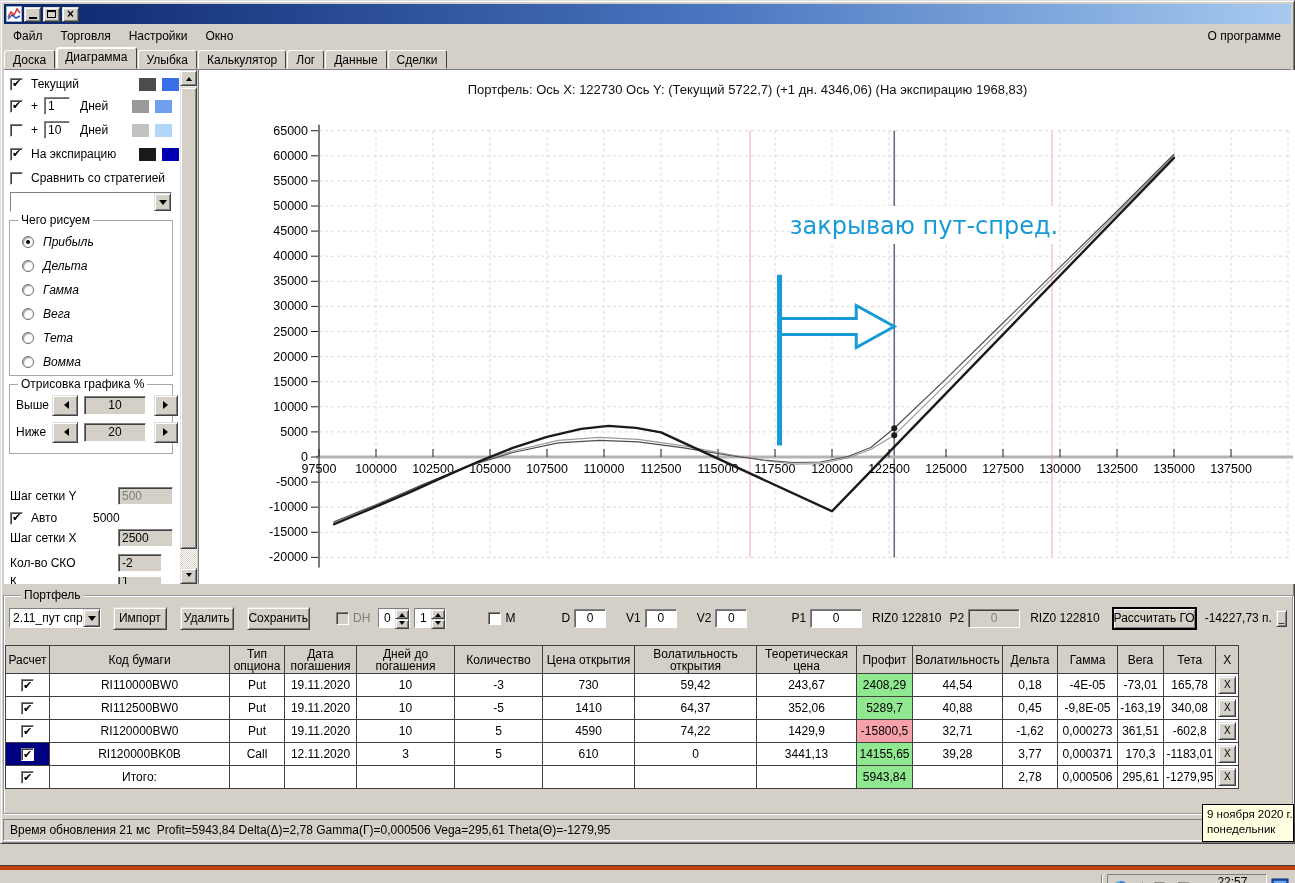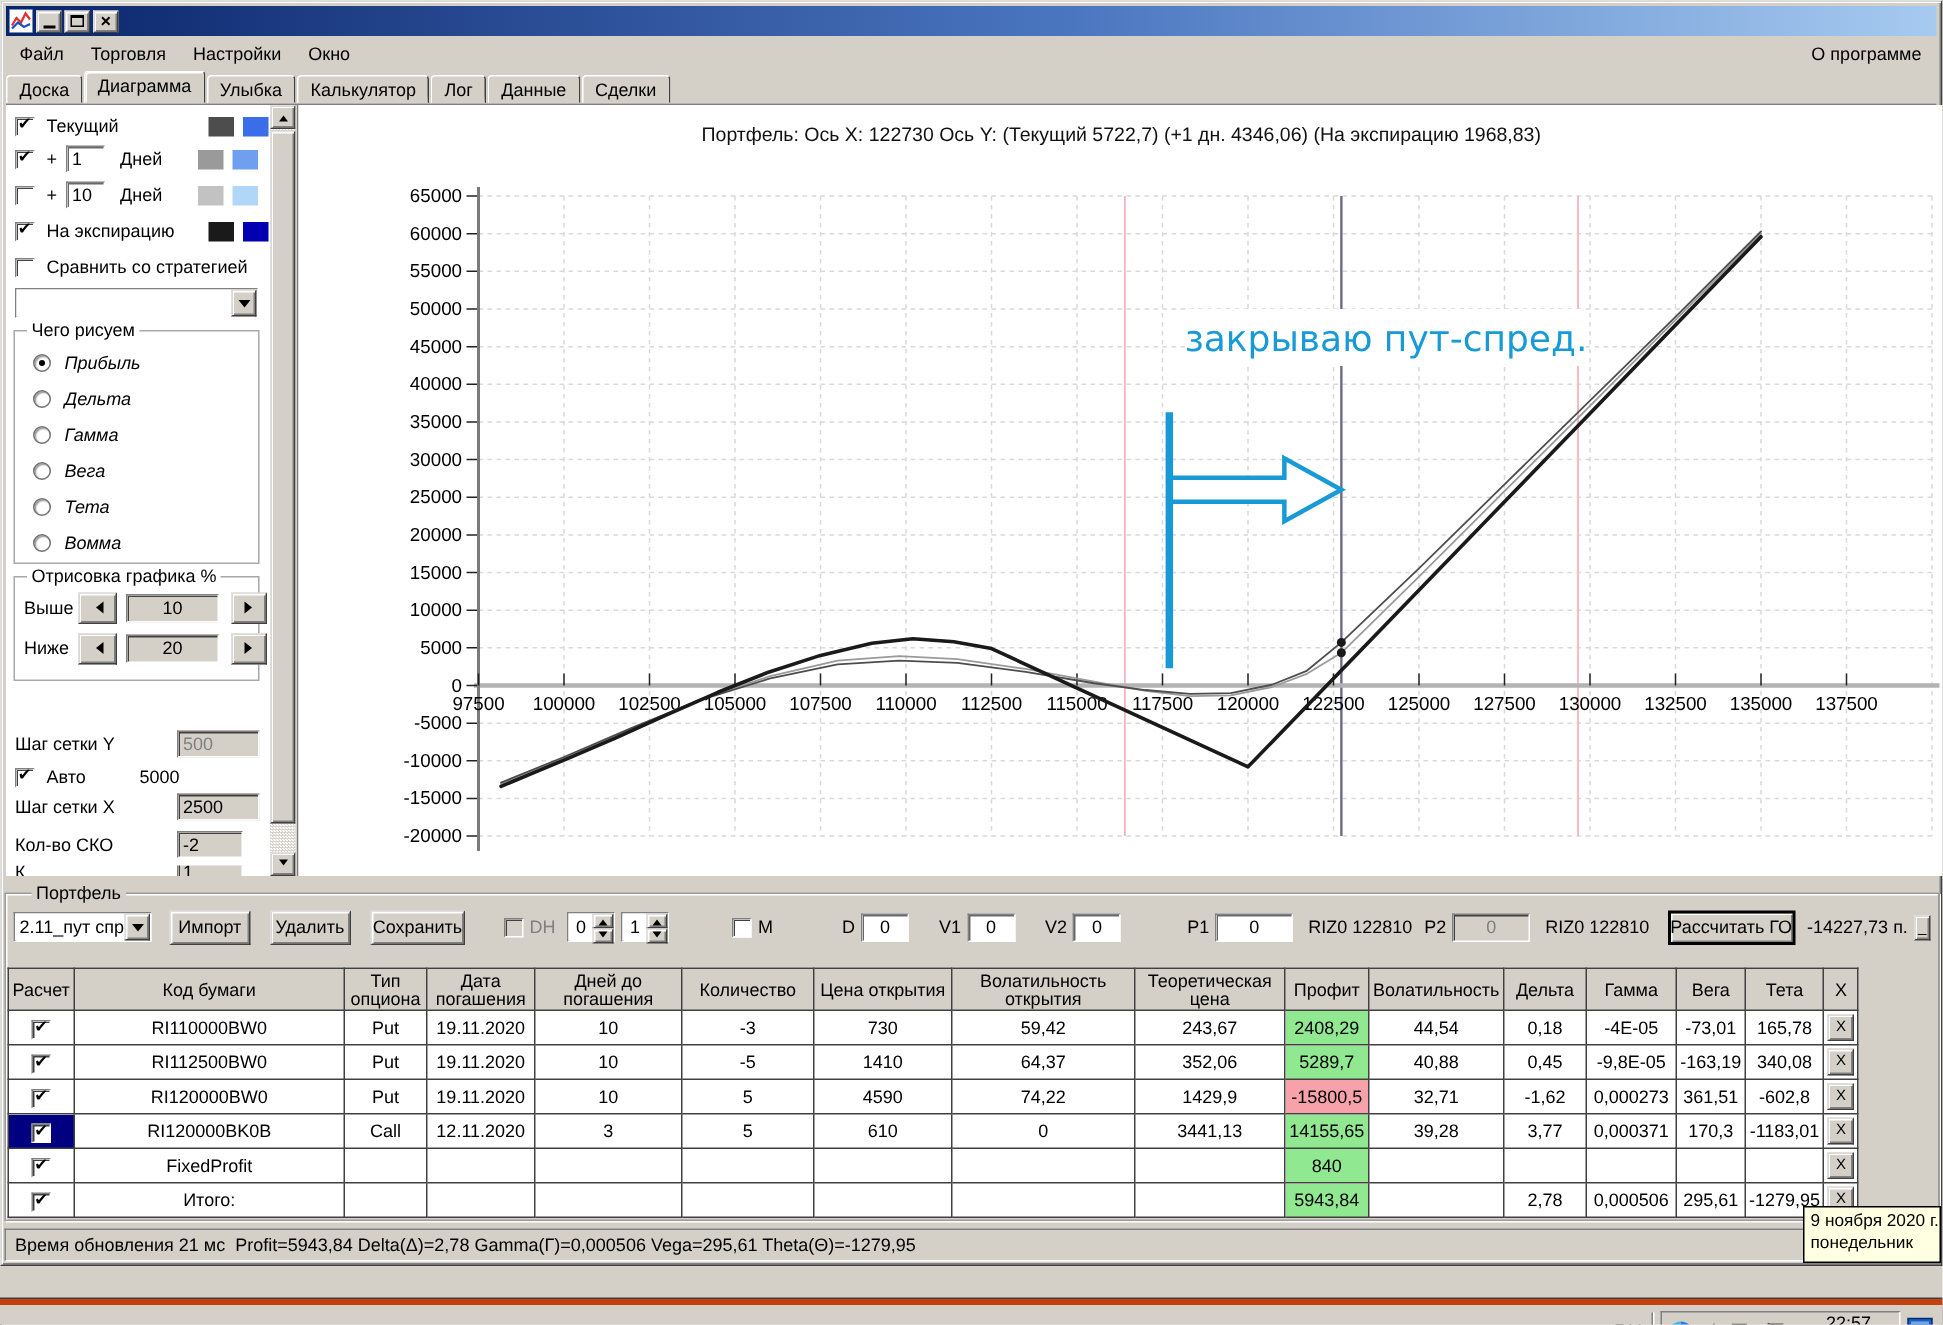--- a/index.html
+++ b/index.html
@@ -551,38 +551,20 @@
               <td class="profit-green">14155,65</td>
               <td>39,28</td>
               <td>3,77</td>
               <td>0,000371</td>
               <td>170,3</td>
               <td>-1183,01</td>
               <td><button class="btn xbtn">X</button></td>
             </tr>
             <tr>
               <td class="chk-cell"><span class="cb on"></span></td>
-              <td>FixedProfit</td>
-              <td></td>
-              <td></td>
-              <td></td>
-              <td></td>
-              <td></td>
-              <td></td>
-              <td></td>
-              <td class="profit-green">840</td>
-              <td></td>
-              <td></td>
-              <td></td>
-              <td></td>
-              <td></td>
-              <td><button class="btn xbtn">X</button></td>
-            </tr>
-            <tr>
-              <td class="chk-cell"><span class="cb on"></span></td>
               <td>Итого:</td>
               <td></td>
               <td></td>
               <td></td>
               <td></td>
               <td></td>
               <td></td>
               <td></td>
               <td class="profit-green">5943,84</td>
               <td></td>

